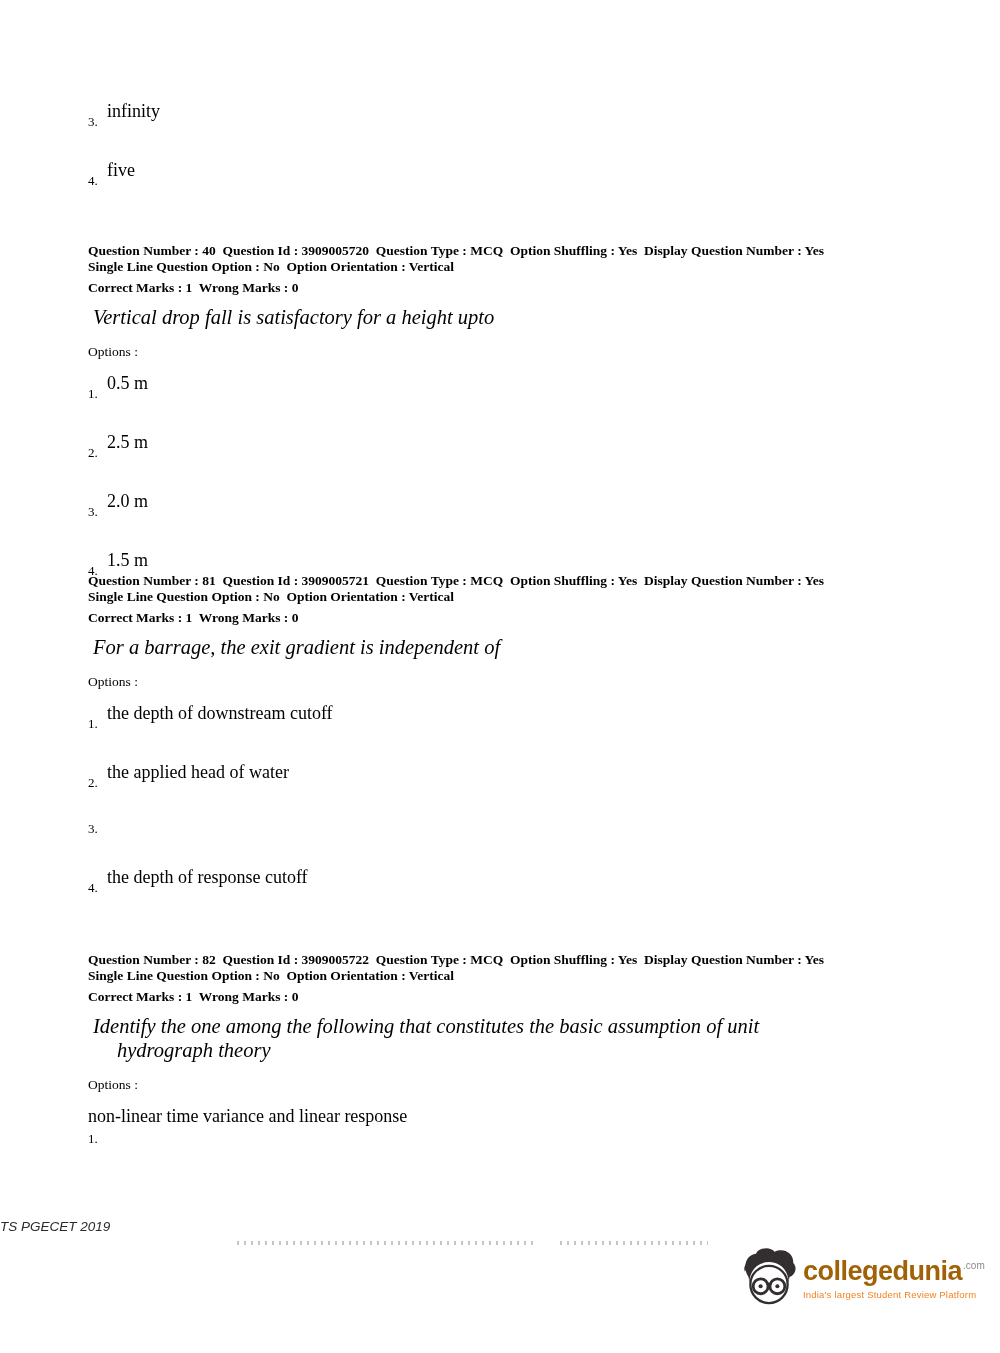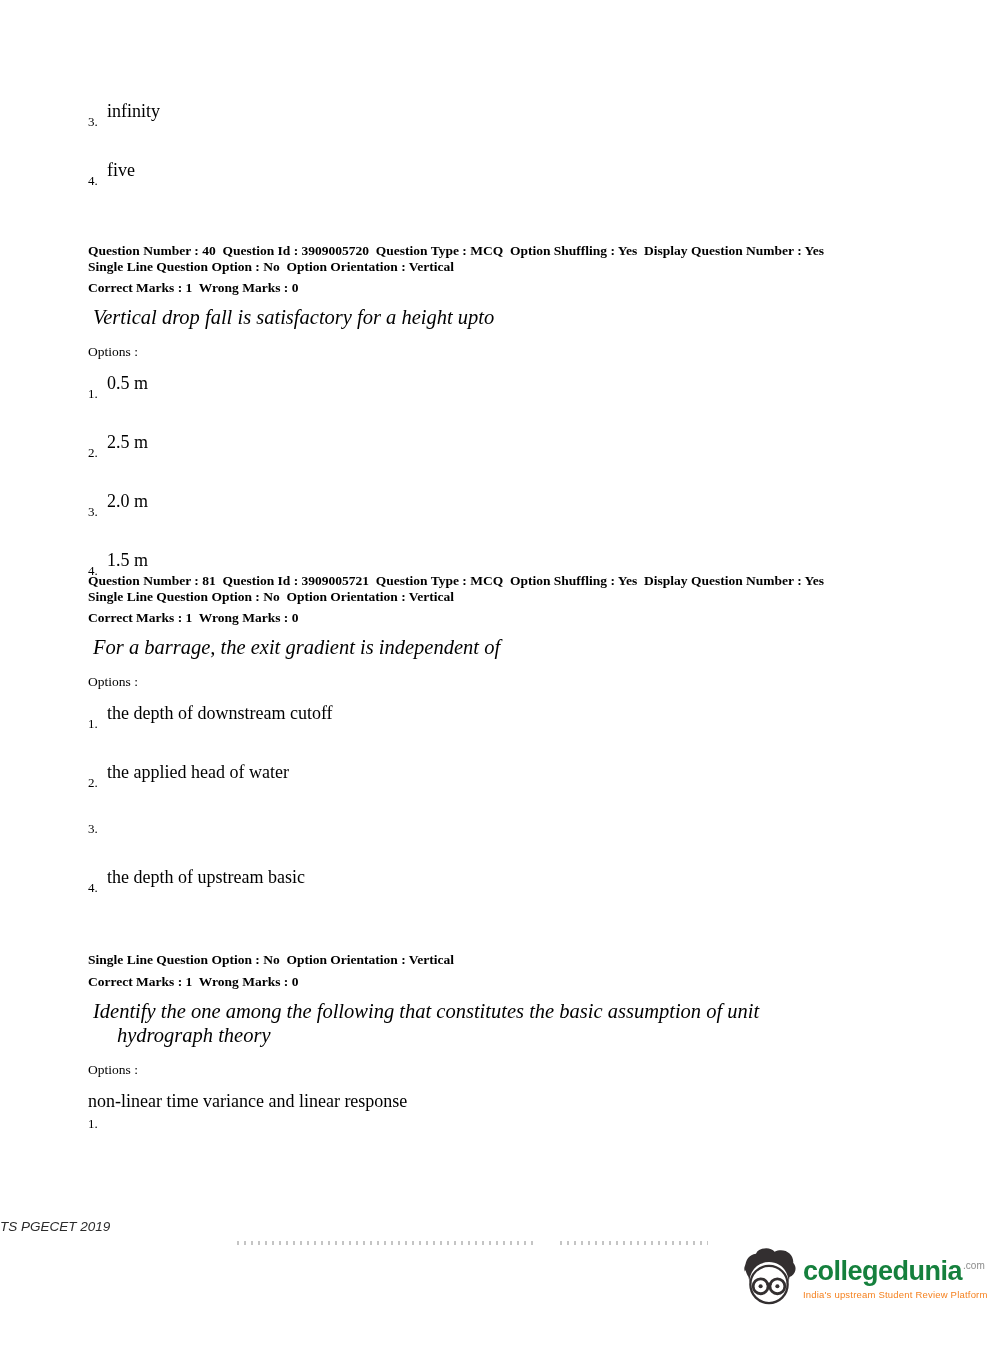--- a/index.html
+++ b/index.html
@@ -184,25 +184,26 @@
       </div>
       <div class="option">
         <span class="onum">2.</span>
         <span class="otext">the applied head of water</span>
       </div>
       <div class="option">
         <span class="onum">3.</span>
       </div>
       <div class="option">
         <span class="onum">4.</span>
-        <span class="otext">the depth of upstream basic</span>
+        <span class="otext">the depth of response cutoff</span>
       </div>
     </section>
 
     <section class="question mt62">
+      <div class="meta-line">Question Number : 82  Question Id : 3909005722  Question Type : MCQ  Option Shuffling : Yes  Display Question Number : Yes</div>
       <div class="meta-line">Single Line Question Option : No  Option Orientation : Vertical</div>
       <div class="marks-line">Correct Marks : 1  Wrong Marks : 0</div>
       <div class="qtext hang">Identify the one among the following that constitutes the basic assumption of unit
 hydrograph theory</div>
       <div class="options-label">Options :</div>
       <div class="option num-below">
         <span class="onum">1.</span>
         <span class="otext">non-linear time variance and linear response</span>
       </div>
     </section>
@@ -222,19 +223,19 @@
         <circle cx="29" cy="40" r="20" fill="#ffffff" stroke="#332f30" stroke-width="2.5"></circle>
         <circle cx="20" cy="42" r="8" fill="#ffffff" stroke="#332f30" stroke-width="3"></circle>
         <circle cx="38" cy="42" r="8" fill="#ffffff" stroke="#332f30" stroke-width="3"></circle>
         <path d="M26.5 40.5 Q29 38.5 31.5 40.5" fill="none" stroke="#332f30" stroke-width="2.5"></path>
         <circle cx="20" cy="42" r="2.2" fill="#332f30"></circle>
         <circle cx="38" cy="42" r="2.2" fill="#332f30"></circle>
       </svg>
     </span>
     <span class="logo-text-col">
       <span class="brand-row">
-        <span class="brand-name" style="color:#15803d;text-align:center;">collegedunia</span>
+        <span class="brand-name" style="color:#a16207;text-align:center;">collegedunia</span>
         <span class="brand-suffix">.com</span>
       </span>
-      <span class="tagline" style="color:#f58220;">India's upstream Student Review Platform</span>
+      <span class="tagline" style="color:#f58220;">India's largest Student Review Platform</span>
     </span>
   </div>
 </div>
 
 </body></html>

